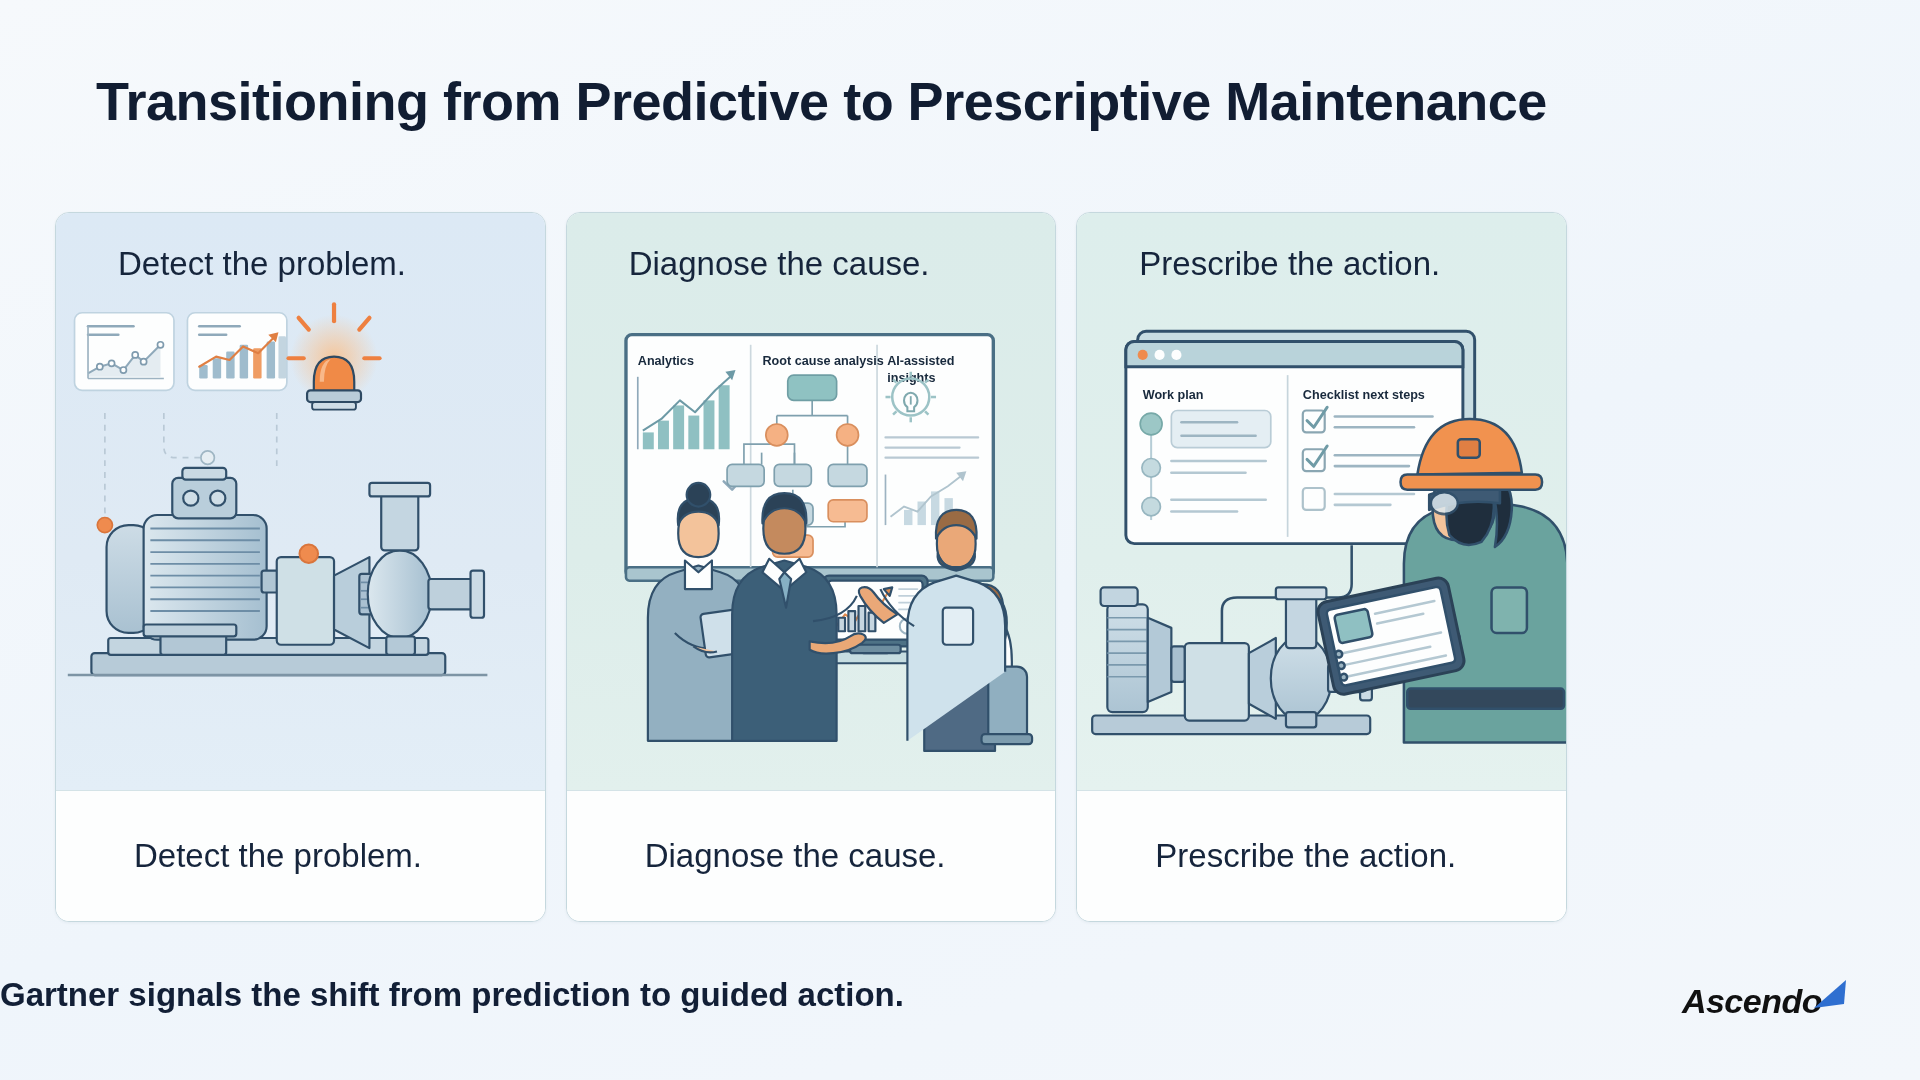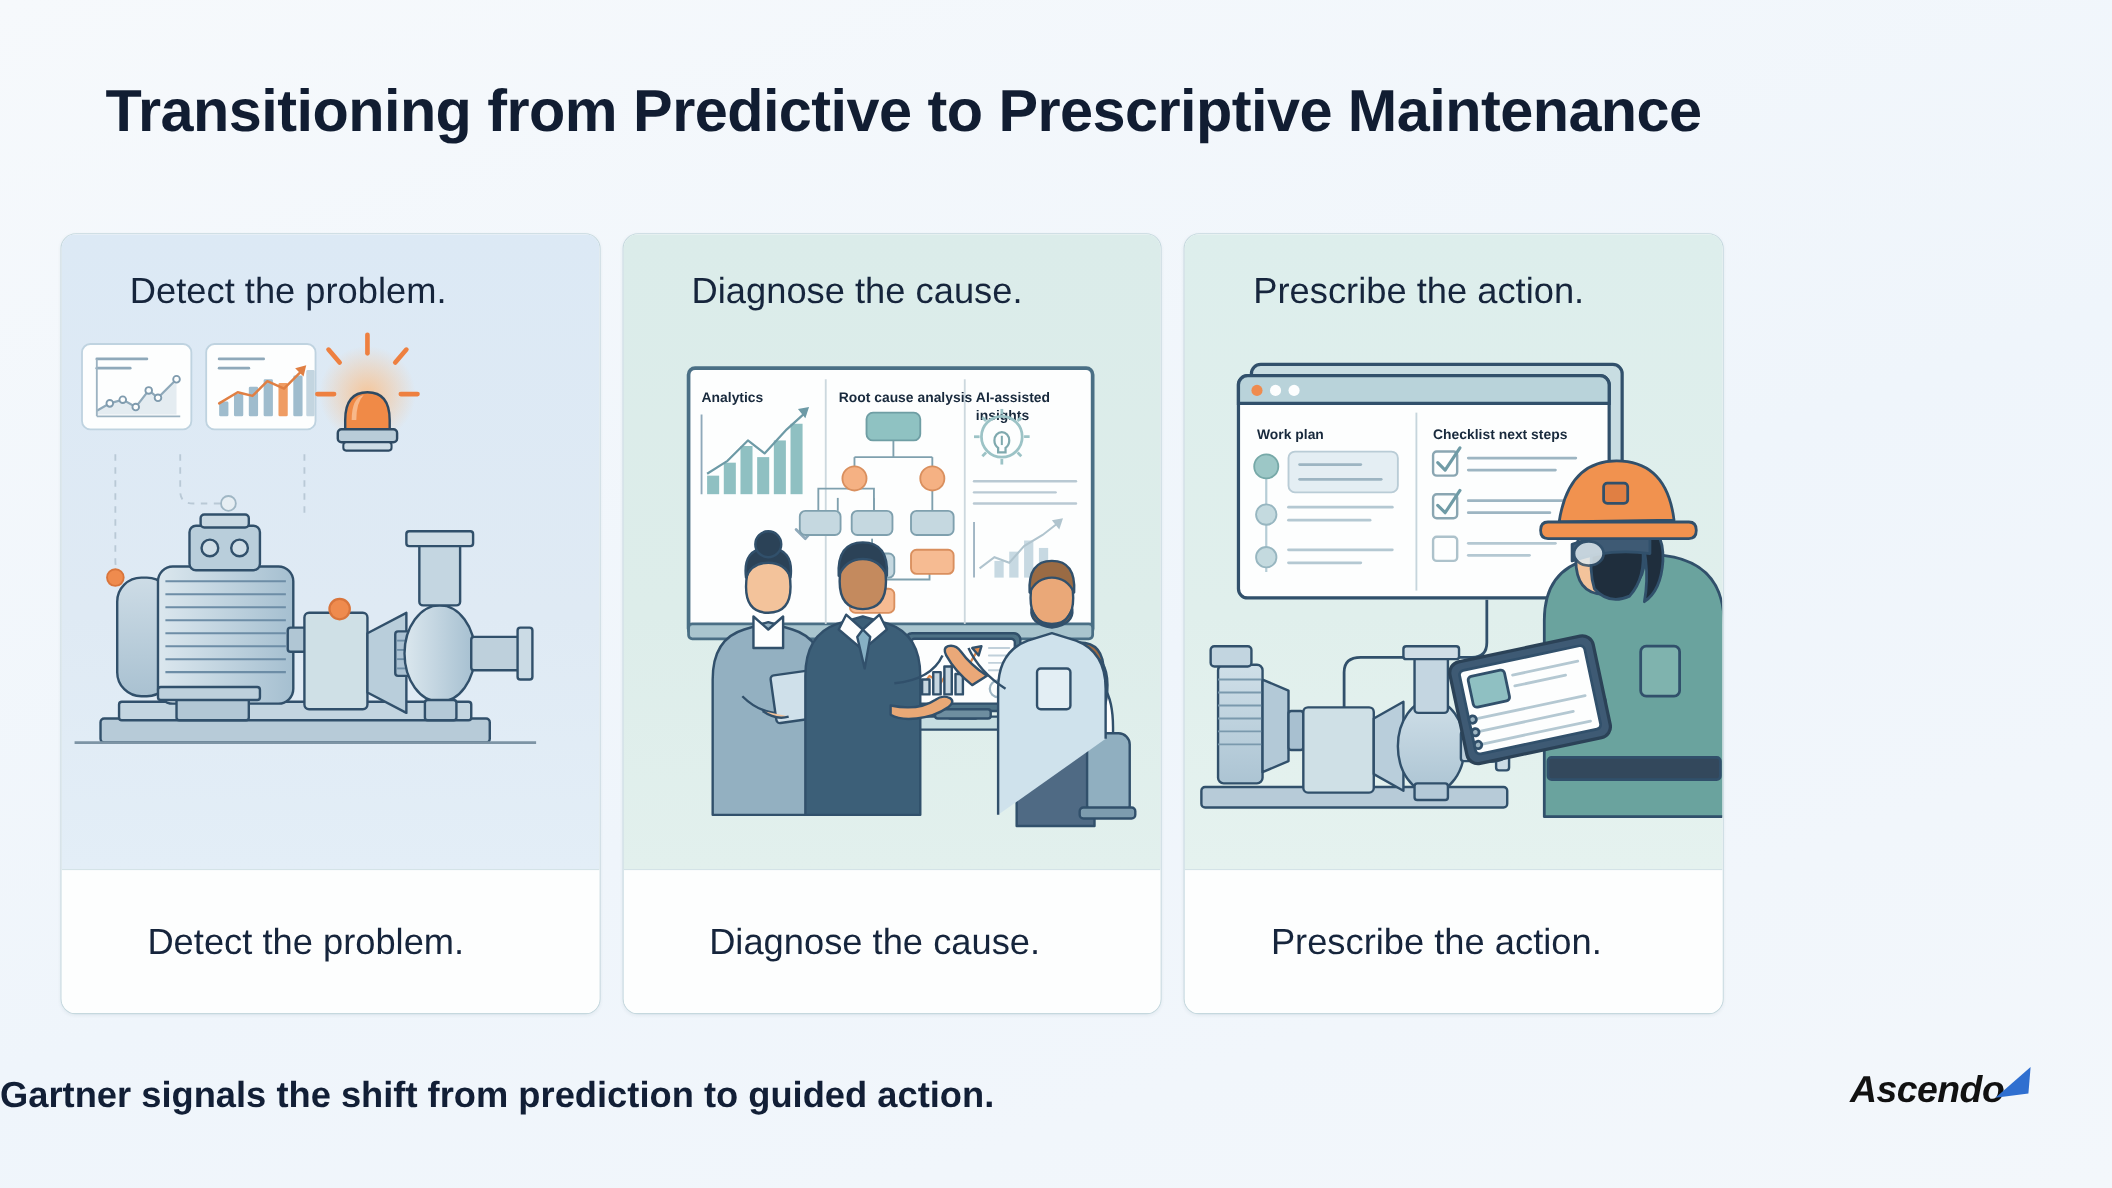--- a/index.html
+++ b/index.html
@@ -54,21 +54,21 @@
   .art-svg{position:absolute;inset:0;width:100%;height:100%;}
   
   .footer{
     position:absolute;left:0;right:0;bottom:42px;height:70px;
   }
   .footer-text{
     position:absolute;left:0;right:0;top:8px;text-align:left;
     font-size:33px;font-weight:700;color:#121f36;
   }
   .logo{
-    position:absolute;right:70px;top:4px;
+    position:absolute;right:70px;top:14px;
     display:flex;align-items:center;gap:2px;justify-content:center;
   }
   .logo-word{
     font-size:34px;font-weight:600;font-style:italic;
     color:#111;letter-spacing:-.5px;
   }
   .logo-mark{margin-left:-14px;margin-top:-14px;}
 </style>
 </head>
 <body>

